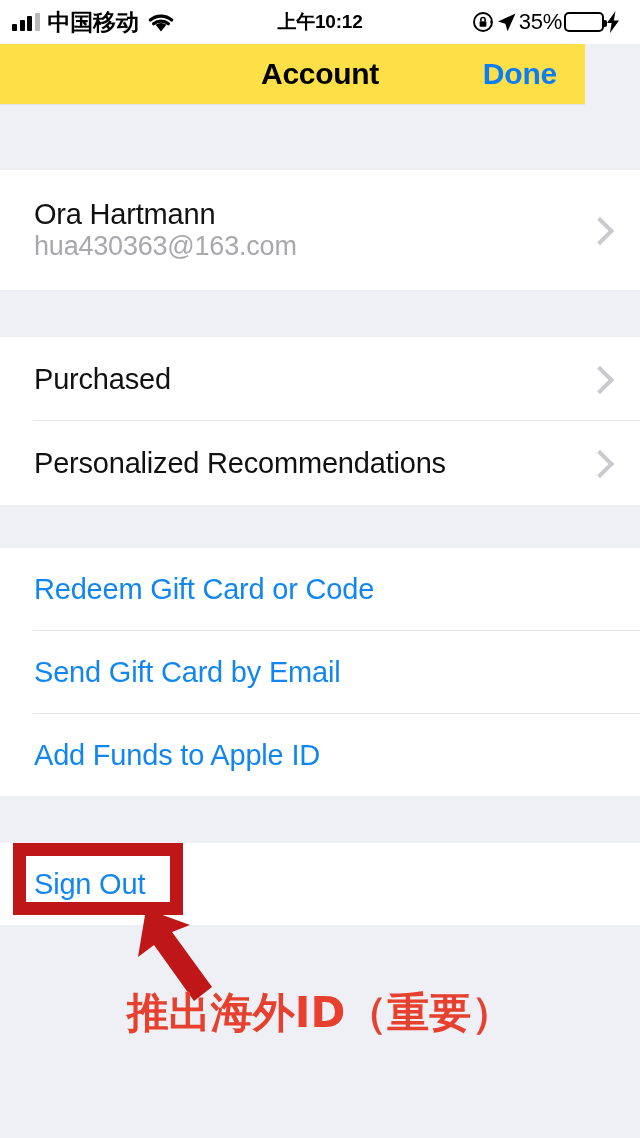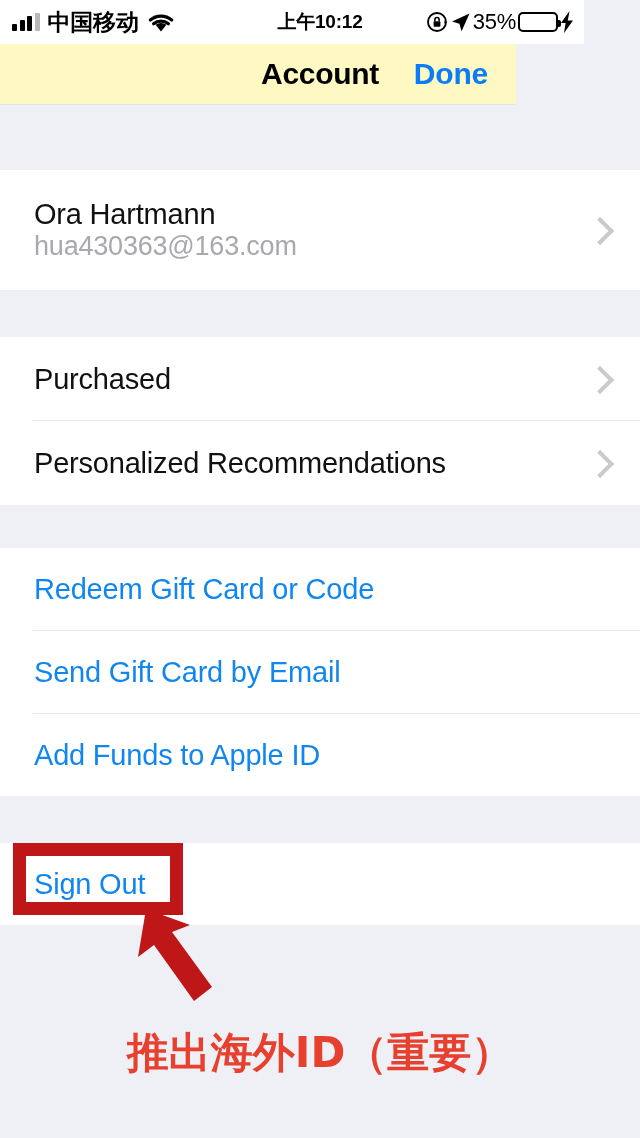--- a/index.html
+++ b/index.html
@@ -16,21 +16,21 @@
     width: 640px;
     height: 1138px;
     background: #eff0f5;
     overflow: hidden;
   }
 
   
   .statusbar {
     position: absolute;
     left: 0; top: 0;
-    width: 584px; height: 44px;
+    width: 640px; height: 44px;
     background: #ffffff;
     color: #000;
   }
   .sb-left {
     position: absolute;
     left: 12px; top: 0;
     height: 44px;
     display: flex;
     align-items: center;
     gap: 8px;
@@ -38,21 +38,21 @@
   .sb-center {
     position: absolute;
     left: 0; top: 0;
     width: 640px; height: 44px;
     display: flex;
     align-items: center;
     justify-content: center;
   }
   .sb-right {
     position: absolute;
-    right: 10px; top: 0;
+    right: 20px; top: 0;
     height: 44px;
     display: flex;
     align-items: center;
     gap: 2px;
   }
   .sb-text {
     font-size: 23px;
     font-weight: 700;
     letter-spacing: -0.2px;
     line-height: 1;
@@ -106,22 +106,22 @@
   .battery .fill {
     height: 100%;
     background: #3ad34b;
     border-radius: 2px;
   }
 
   
   .navbar {
     position: absolute;
     left: 0; top: 44px;
-    width: 516px; height: 61px;
-    background: #fef9c3;
+    width: 585px; height: 61px;
+    background: #fde047;
     border-bottom: 1px solid #e4e4e8;
     box-sizing: border-box;
   }
   .nav-title {
     position: absolute;
     left: 0; top: 0;
     width: 640px; height: 60px;
     display: flex;
     align-items: center;
     justify-content: center;
@@ -213,21 +213,20 @@
     position: absolute;
     left: 0; top: 985px;
     width: 640px;
     text-align: center;
     color: #e8402f;
     font-size: 42px;
     font-weight: 700;
     letter-spacing: 0px;
     font-family: "DejaVu Sans", "Liberation Sans", sans-serif;
     pointer-events: none;
-    margin-top: 40px;
   }
 </style>
 </head>
 <body>
 
 <div id="screen">
 
   <div class="statusbar">
     <div class="sb-left">
       <span class="signal">

